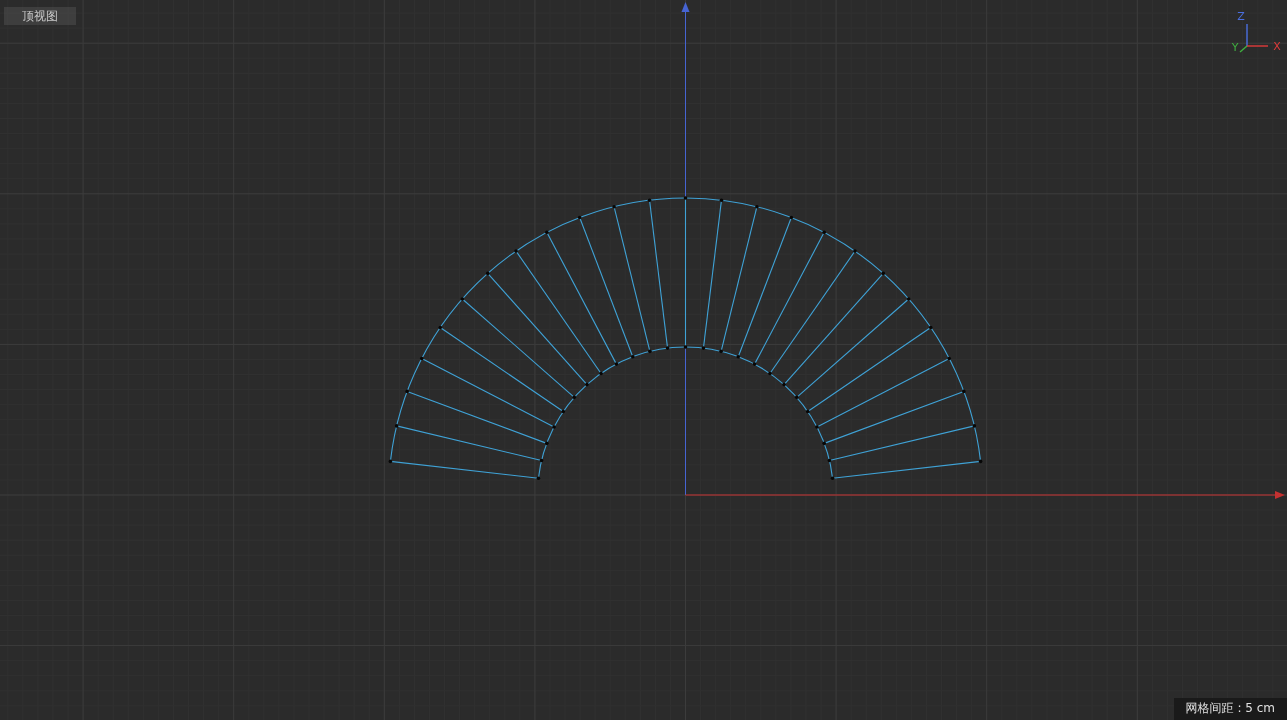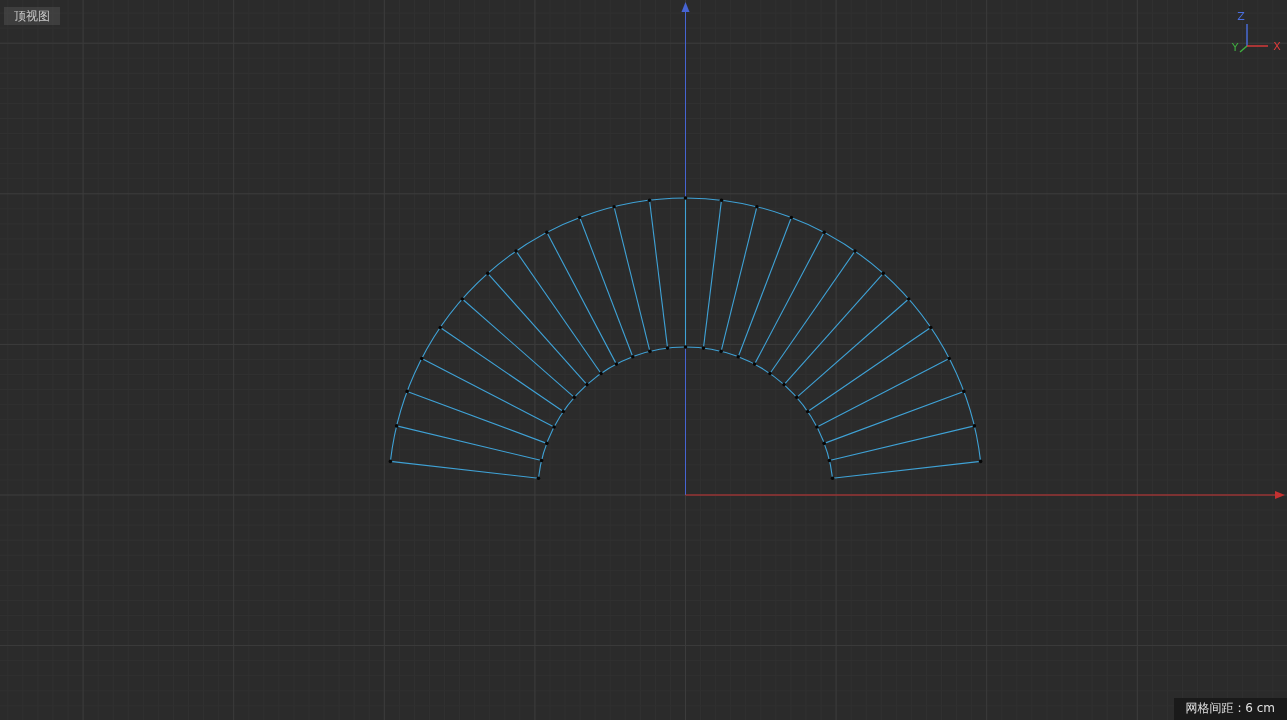--- a/index.html
+++ b/index.html
@@ -22,21 +22,21 @@
     top: 0;
     display: block;
   }
   .viewport-label {
     position: absolute;
     left: 4px;
     top: 7px;
     font-size: 12px;
     line-height: 16px;
     color: #c9c9c9;
-    padding: 1px 10px;
+    padding: 1px 18px;
     background: rgba(110, 110, 110, 0.28);
     border-radius: 0;
     user-select: none;
   }
   .status-box {
     position: absolute;
     right: 0;
     bottom: 0;
     background: #1a1a1a;
     color: #e2e2e2;
@@ -287,14 +287,14 @@
         <circle cx="390.40915886405355" cy="461.3786455109317" r="1.8"></circle>
       </g>
       <line x1="1247" y1="46" x2="1247" y2="24" stroke="#4a6fe0" stroke-width="1.4"></line>
       <line x1="1247" y1="46" x2="1268" y2="46" stroke="#e03a3a" stroke-width="1.4"></line>
       <line x1="1247" y1="46" x2="1240" y2="52" stroke="#3fae3f" stroke-width="1.4"></line>
       <text x="1241" y="20" fill="#4a6fe0" font-size="11" font-family="&quot;DejaVu Sans&quot;, sans-serif" text-anchor="middle">Z</text>
       <text x="1277" y="50" fill="#e03a3a" font-size="11" font-family="&quot;DejaVu Sans&quot;, sans-serif" text-anchor="middle">X</text>
       <text x="1235" y="51" fill="#3fae3f" font-size="11" font-family="&quot;DejaVu Sans&quot;, sans-serif" text-anchor="middle">Y</text>
     </svg>
   <div class="viewport-label">顶视图</div>
-  <div class="status-box">网格间距 : 6 cm</div>
+  <div class="status-box">网格间距 : 5 cm</div>
 </div>
 
 </body></html>

